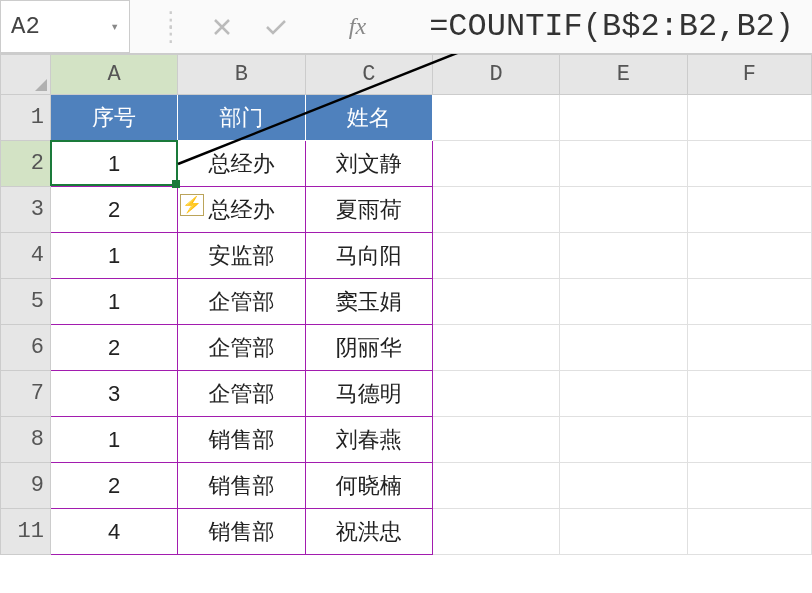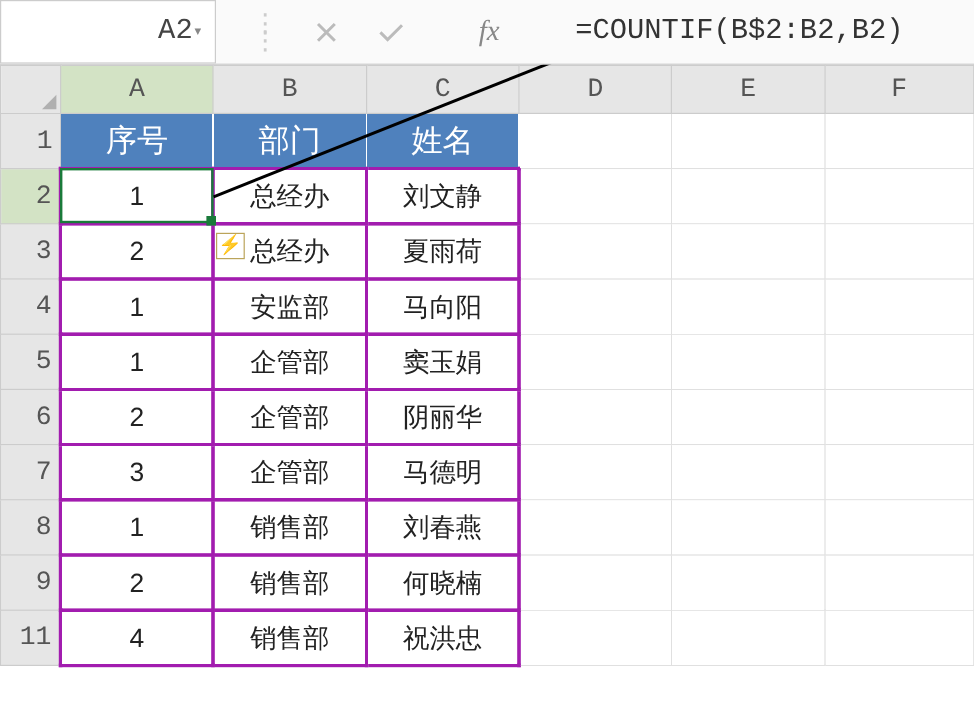--- a/index.html
+++ b/index.html
@@ -22,21 +22,21 @@
   .name-box {
     width: 180px;
     border: 1px solid #ccc;
     background: #fff;
     display: flex;
     align-items: center;
     padding: 0 10px;
     font-family: Consolas, "Courier New", monospace;
     font-size: 24px;
     color: #444;
-    justify-content: flex-end;
+    justify-content: space-between;
     position: relative;
   }
   .name-box .dd-icon {
     color: #888;
     font-size: 14px;
   }
   .fb-middle {
     display: flex;
     align-items: center;
     gap: 32px;
@@ -44,21 +44,21 @@
   }
   .fb-middle .divider-dots {
     color: #ccc;
     font-size: 22px;
     letter-spacing: -2px;
     line-height: 0.6;
   }
   .fb-middle svg { display: block; }
   .formula-text {
     font-family: Consolas, "Courier New", monospace;
-    font-size: 24px;
+    font-size: 32px;
     color: #333;
     padding: 0 18px;
     display: flex;
     align-items: center;
     flex: 1;
     white-space: nowrap;
   }
   .fx-label {
     font-family: "Times New Roman", serif;
     font-style: italic;
@@ -119,27 +119,27 @@
     border: 1px solid #e0e0e0;
     height: 46px;
     font-size: 22px;
     text-align: center;
     color: #222;
     position: relative;
     background: #fff;
   }
   
   td.data-cell {
-    border: 3px solid #a21caf;
+    border: 1px solid #a21caf;
   }
   td.header-cell {
     background: #4f81bd;
     color: #fff;
     border: 1px solid #fff;
-    font-size: 26px;
+    font-size: 22px;
   }
   
   col.c-row { width: 50px; }
   col.c-A { width: 128px; }
   col.c-B { width: 128px; }
   col.c-C { width: 128px; }
   col.c-D { width: 128px; }
   col.c-E { width: 128px; }
   col.c-F { width: 125px; }
   

